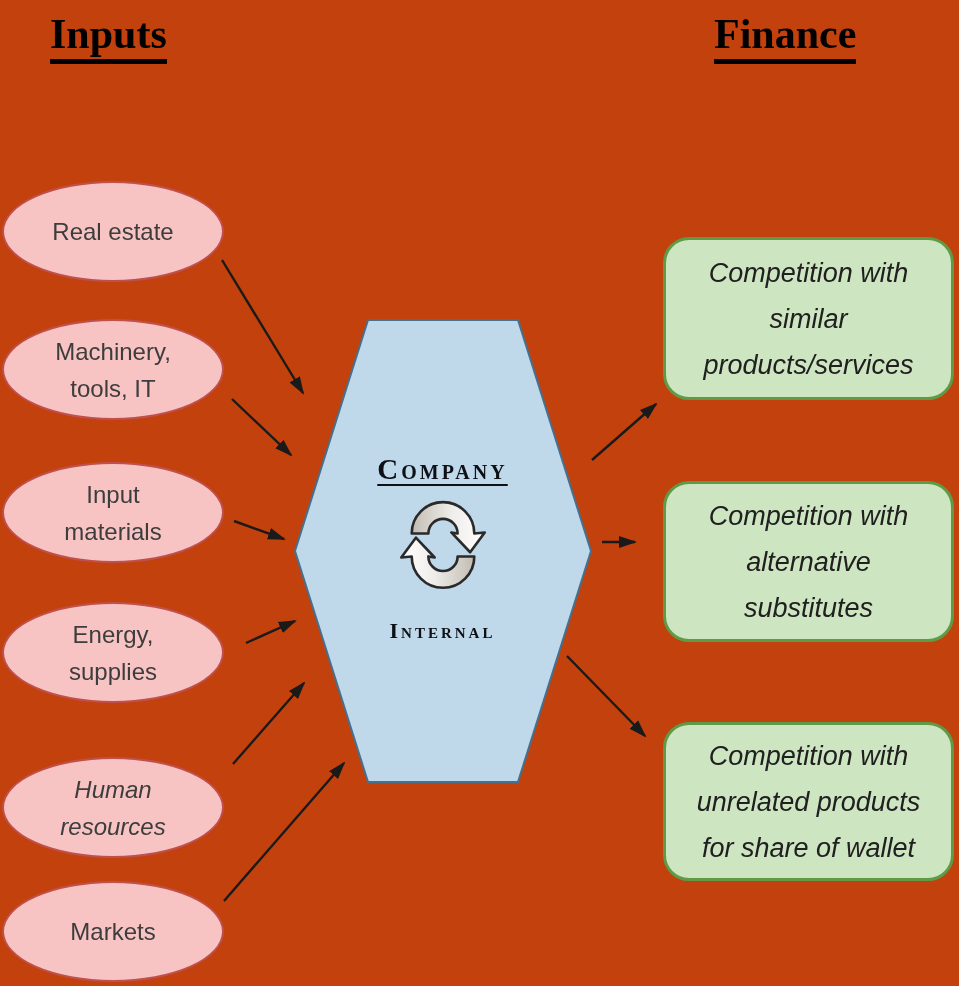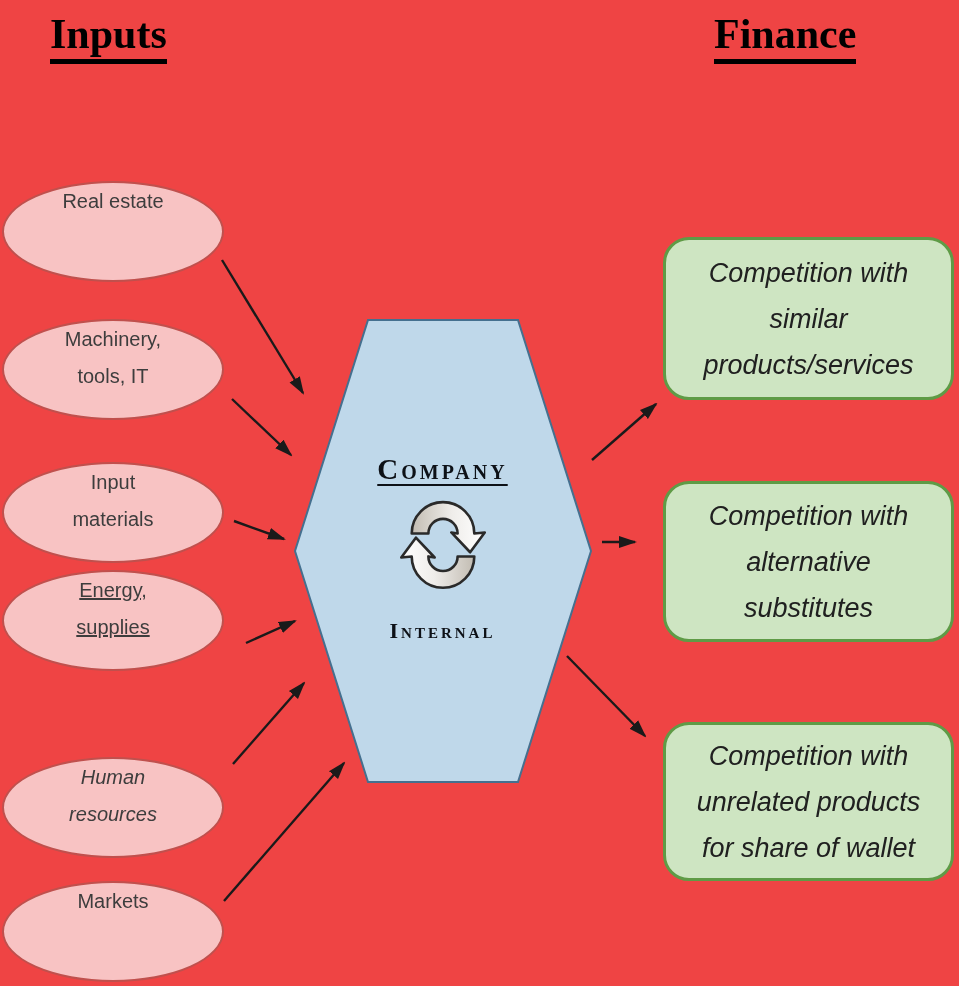--- a/index.html
+++ b/index.html
@@ -1,32 +1,32 @@
 <!DOCTYPE html>
 <html><head>
 <meta charset="utf-8">
 <style>
   html,body{margin:0;padding:0;background:#ffffff;}
   #canvas{
-    position:relative;width:959px;height:986px;background:#ef4444;overflow:hidden;
+    position:relative;width:959px;height:986px;background:#c2410c;overflow:hidden;
     font-family:"Liberation Sans",sans-serif;color:#303030;
   }
   .col-title{
     position:absolute;display:inline-block;
     font-family:"Liberation Serif",serif;font-weight:bold;font-size:42px;color:#000;
     border-bottom:5px solid #000;padding-bottom:3px;line-height:1.05;
   }
   #title-inputs{left:50px;top:12px;}
   #title-markets{left:714px;top:12px;}
 
   .ellipse{
     position:absolute;left:2px;width:222px;height:101px;
     background:#F8C3C3;border:2px solid #C0504D;border-radius:50%;
-    display:flex;flex-direction:column;align-items:center;justify-content:flex-start;
-    font-size:20px;line-height:37px;color:#3d3d3d;text-align:center;box-sizing:border-box;
+    display:flex;flex-direction:column;align-items:center;justify-content:center;
+    font-size:24px;line-height:37px;color:#3d3d3d;text-align:center;box-sizing:border-box;
   }
   .mbox{
     position:absolute;left:663px;width:291px;
     background:#CEE5C2;border:3px solid #5F9B46;border-radius:26px;
     display:flex;flex-direction:column;align-items:center;justify-content:center;
     font-size:27px;line-height:46px;color:#202020;text-align:center;box-sizing:border-box;font-style:italic;
   }
   .shape-layer{position:absolute;left:0;top:0;width:959px;height:986px;}
 
   .company-title{
@@ -76,21 +76,21 @@
     <span class="line-span">Real estate</span>
   </div>
   <div class="ellipse" style="top:462px;">
     <span class="line-span">Input</span>
     <span class="line-span">materials</span>
   </div>
   <div class="ellipse" style="top:319px;">
     <span class="line-span">Machinery,</span>
     <span class="line-span">tools, IT</span>
   </div>
-  <div class="ellipse" style="top:570px;text-decoration:underline;">
+  <div class="ellipse" style="top:602px;">
     <span class="line-span">Energy,</span>
     <span class="line-span">supplies</span>
   </div>
   <div class="ellipse" style="top:757px;font-style:italic;">
     <span class="line-span">Human</span>
     <span class="line-span">resources</span>
   </div>
   <div class="ellipse" style="top:881px;">
     <span class="line-span">Markets</span>
   </div>

